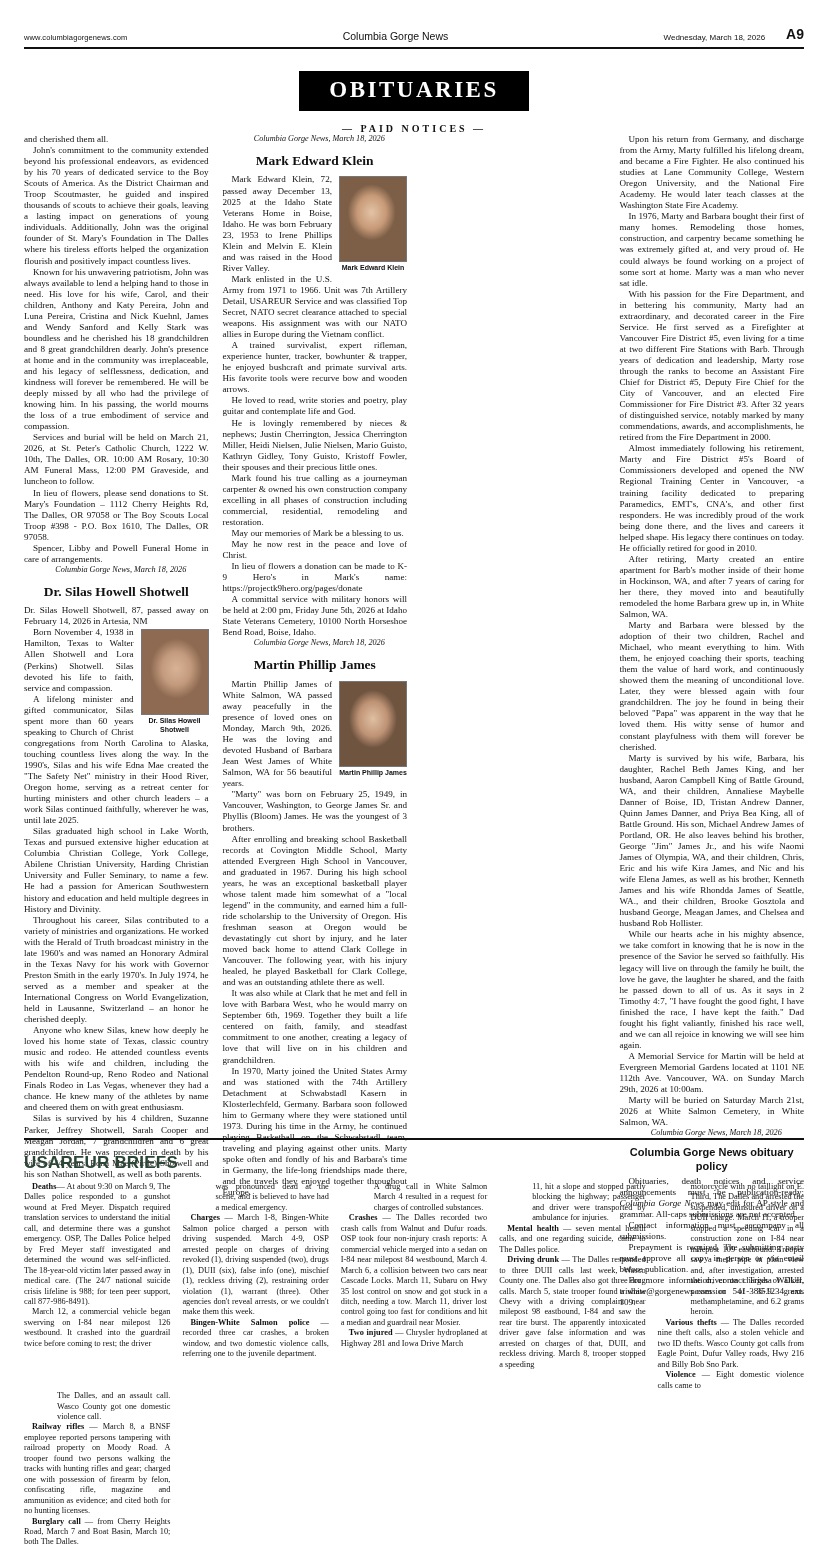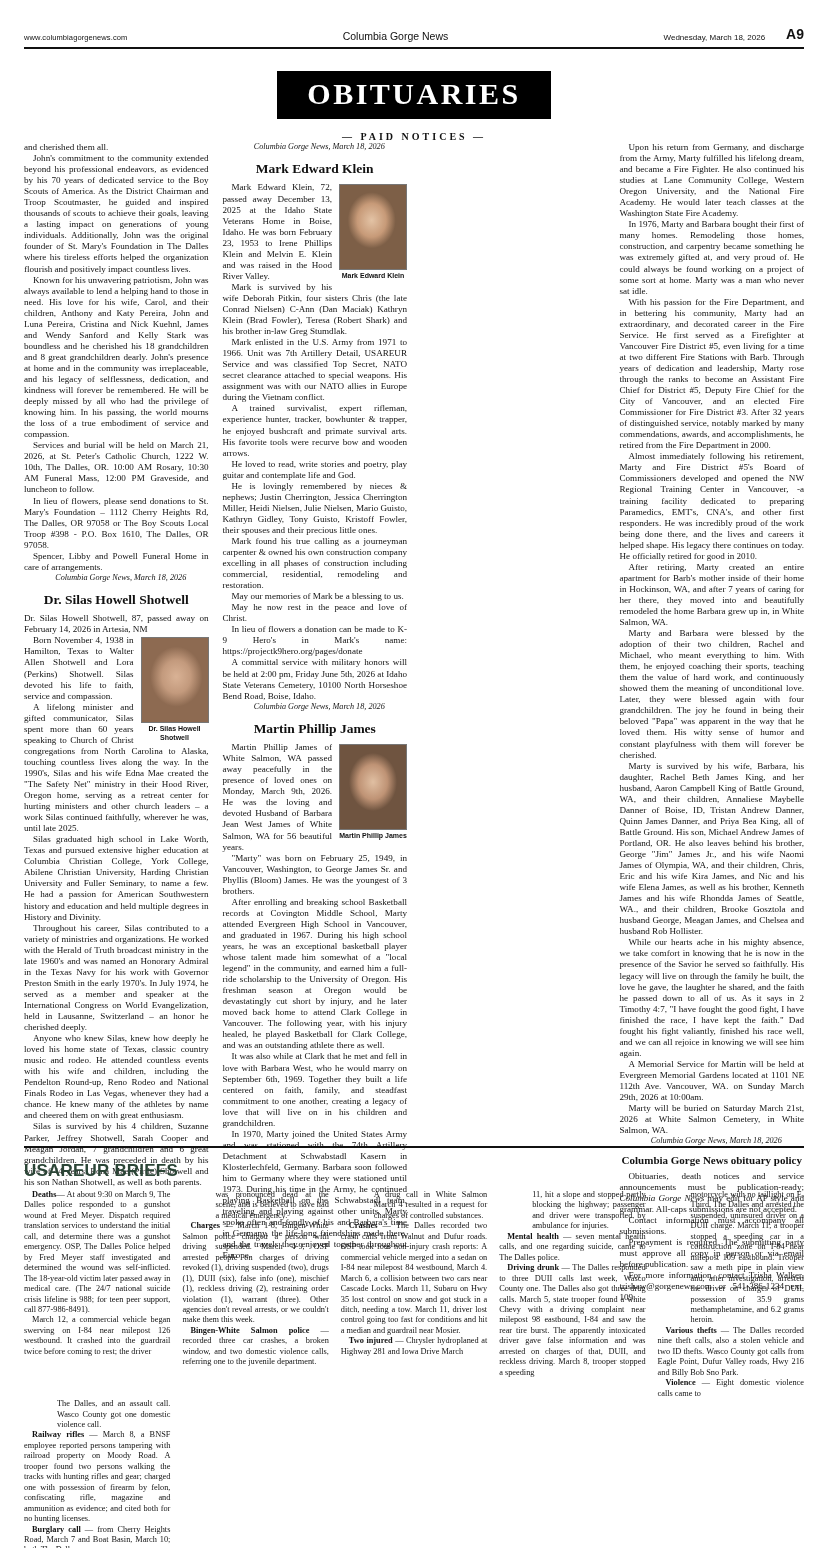--- a/index.html
+++ b/index.html
@@ -24,21 +24,21 @@
   .mast-title { font-size: 10.5px; color:#111; }
   .mast-right { font-size: 8px; color:#111; display:flex; align-items:flex-end; gap:21px; }
   .mast-page { font-size: 14px; font-weight:bold; }
   .mast-rule { border-bottom: 2.2px solid #111; margin: 0 6px; }
 
   
   .obit-banner-wrap { text-align:center; margin-top: 22px; }
   .obit-banner {
     display:inline-block; background:#000; color:#fff;
     font-family: "Liberation Serif", serif; font-weight:bold;
-    font-size: 30px; letter-spacing: 2.5px;
+    font-size: 23px; letter-spacing: 2.5px;
     padding: 6px 30px 8px 30px;
   }
   .paid-notices {
     text-align:center; margin-top: 12px;
     font-family: "Liberation Serif", serif; font-weight:bold;
     font-size: 10px; letter-spacing: 3px; color:#111;
   }
 
   
   .obit-cols {
@@ -74,21 +74,21 @@
       linear-gradient(180deg,#9c9a8f 0%, #7e7c72 45%, #5c5a52 100%); }
   .photo.p3 { background:
       radial-gradient(ellipse 24px 29px at 50% 44%, #e0bfa2 0%, #bf9375 60%, #6f5440 100%),
       linear-gradient(180deg,#4e5a42 0%, #3d4735 50%, #2c3327 100%); }
   .photo-cap {
     font-family:"Liberation Sans", sans-serif; font-weight:bold;
     font-size: 7px; text-align:center; line-height:1.2; margin-top:2px;
     color:#111;
   }
   h3.policy-head {
-    font-family:Liberation Serif, serif; font-weight:bold;
+    font-family:Liberation Sans, sans-serif; font-weight:bold;
     font-size: 11px; text-align:center; margin: 8px 0 3px 0; color:#111;
   }
   .italic { font-style: italic; }
 
   
   .section-rule { border-bottom: 2.2px solid #111; margin: 9px 6px 0 6px; }
   .police-head {
     font-family:"Liberation Sans", sans-serif; font-weight:bold;
     font-size: 17px; letter-spacing:.2px;
     color:#2b4536; margin: 13px 0 9px 6px;
@@ -148,21 +148,20 @@
     </div>
 
     <div class="col">
       <p class="credit">Columbia Gorge News, March 18, 2026</p>
       <h2 class="obit-name">Mark Edward Klein</h2>
       <div class="photo-block">
         <div class="photo p2"></div>
         <div class="photo-cap">Mark Edward Klein</div>
       </div>
       <p>Mark Edward Klein, 72, passed away December 13, 2025 at the Idaho State Veterans Home in Boise, Idaho. He was born February 23, 1953 to Irene Phillips Klein and Melvin E. Klein and was raised in the Hood River Valley.</p>
-      <p>Mark is survived by his wife Deborah Pitkin, four sisters Chris (the late Conrad Nielsen) C-Ann (Dan Maciak) Kathryn Klein (Brad Fowler), Teresa (Robert Shark) and his brother in-law Greg Stumdlak.</p>
       <p>Mark enlisted in the U.S. Army from 1971 to 1966. Unit was 7th Artillery Detail, USAREUR Service and was classified Top Secret, NATO secret clearance attached to special weapons. His assignment was with our NATO allies in Europe during the Vietnam conflict.</p>
       <p>A trained survivalist, expert rifleman, experience hunter, tracker, bowhunter &amp; trapper, he enjoyed bushcraft and primate survival arts. His favorite tools were recurve bow and wooden arrows.</p>
       <p>He loved to read, write stories and poetry, play guitar and contemplate life and God.</p>
       <p>He is lovingly remembered by nieces &amp; nephews; Justin Cherrington, Jessica Cherrington Miller, Heidi Nielsen, Julie Nielsen, Mario Guisto, Kathryn Gidley, Tony Guisto, Kristoff Fowler, their spouses and their precious little ones.</p>
       <p>Mark found his true calling as a journeyman carpenter &amp; owned his own construction company excelling in all phases of construction including commercial, residential, remodeling and restoration.</p>
       <p>May our memories of Mark be a blessing to us.</p>
       <p>May he now rest in the peace and love of Christ.</p>
       <p>In lieu of flowers a donation can be made to K-9 Hero's in Mark's name: https://projectk9hero.org/pages/donate</p>
       <p>A committal service with military honors will be held at 2:00 pm, Friday June 5th, 2026 at Idaho State Veterans Cemetery, 10100 North Horseshoe Bend Road, Boise, Idaho.</p>
       <p class="credit">Columbia Gorge News, March 18, 2026</p>

